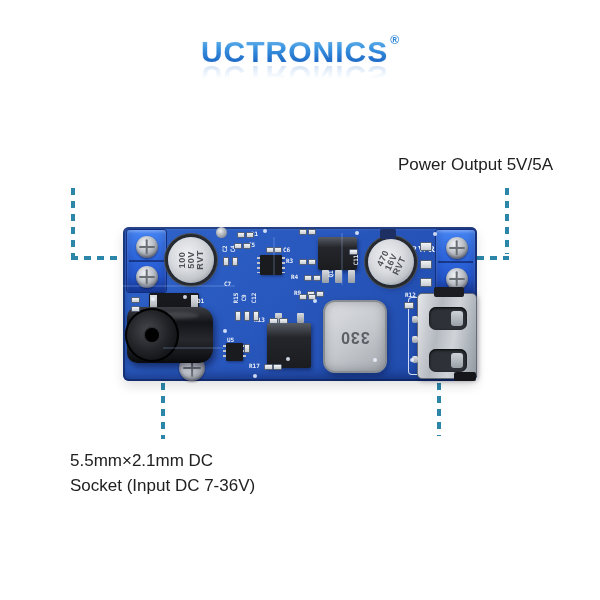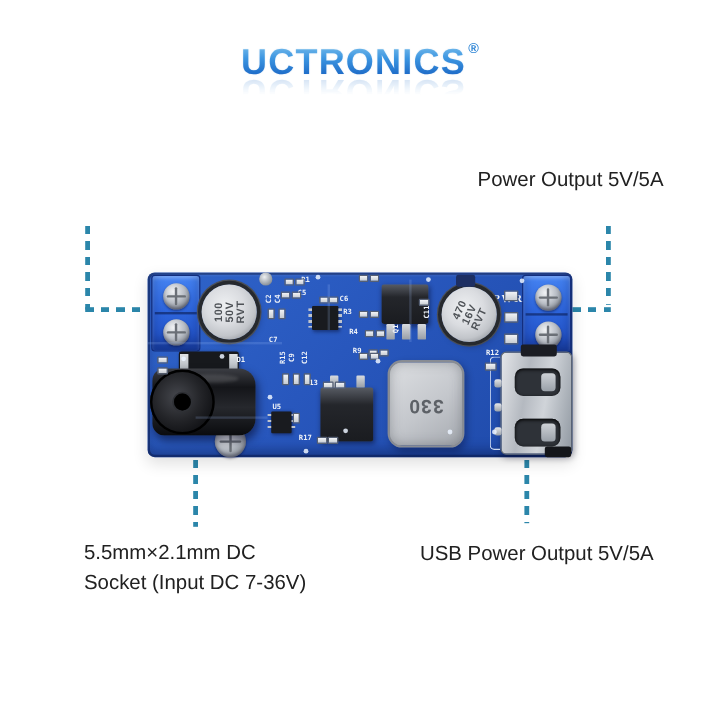--- a/index.html
+++ b/index.html
@@ -111,24 +111,23 @@
 
 <div class="stage">
 
   <div class="logo">
     <span class="logo-text">UCTRONICS</span><sup class="logo-reg">®</sup>
     <div class="logo-reflection">
       <span class="logo-text">UCTRONICS</span><sup class="logo-reg">®</sup>
     </div>
   </div>
 
-  <div class="callout" style="left:398px;top:137px;text-align:right;">Power Output 5V/5A</div>
+  <div class="callout" style="left:398px;top:152px;text-align:right;">Power Output 5V/5A</div>
   <div class="callout" style="left:70px;top:448px;">5.5mm×2.1mm DC
 Socket (Input DC 7-36V)</div>
-  <div class="callout" style="left:350px;top:449px;">USB Power Output 5V/5A</div>
 
   <div class="dash v" style="left:71px;top:188px;height:70px;"></div>
   <div class="dash h" style="left:71px;top:256px;width:51px;"></div>
   <div class="dash v" style="left:505px;top:188px;height:66px;"></div>
   <div class="dash h" style="left:477px;top:256px;width:32px;"></div>
   <div class="dash v" style="left:161px;top:383px;height:56px;"></div>
   <div class="dash v" style="left:437px;top:383px;height:53px;"></div>
 
   <div class="board">
 

